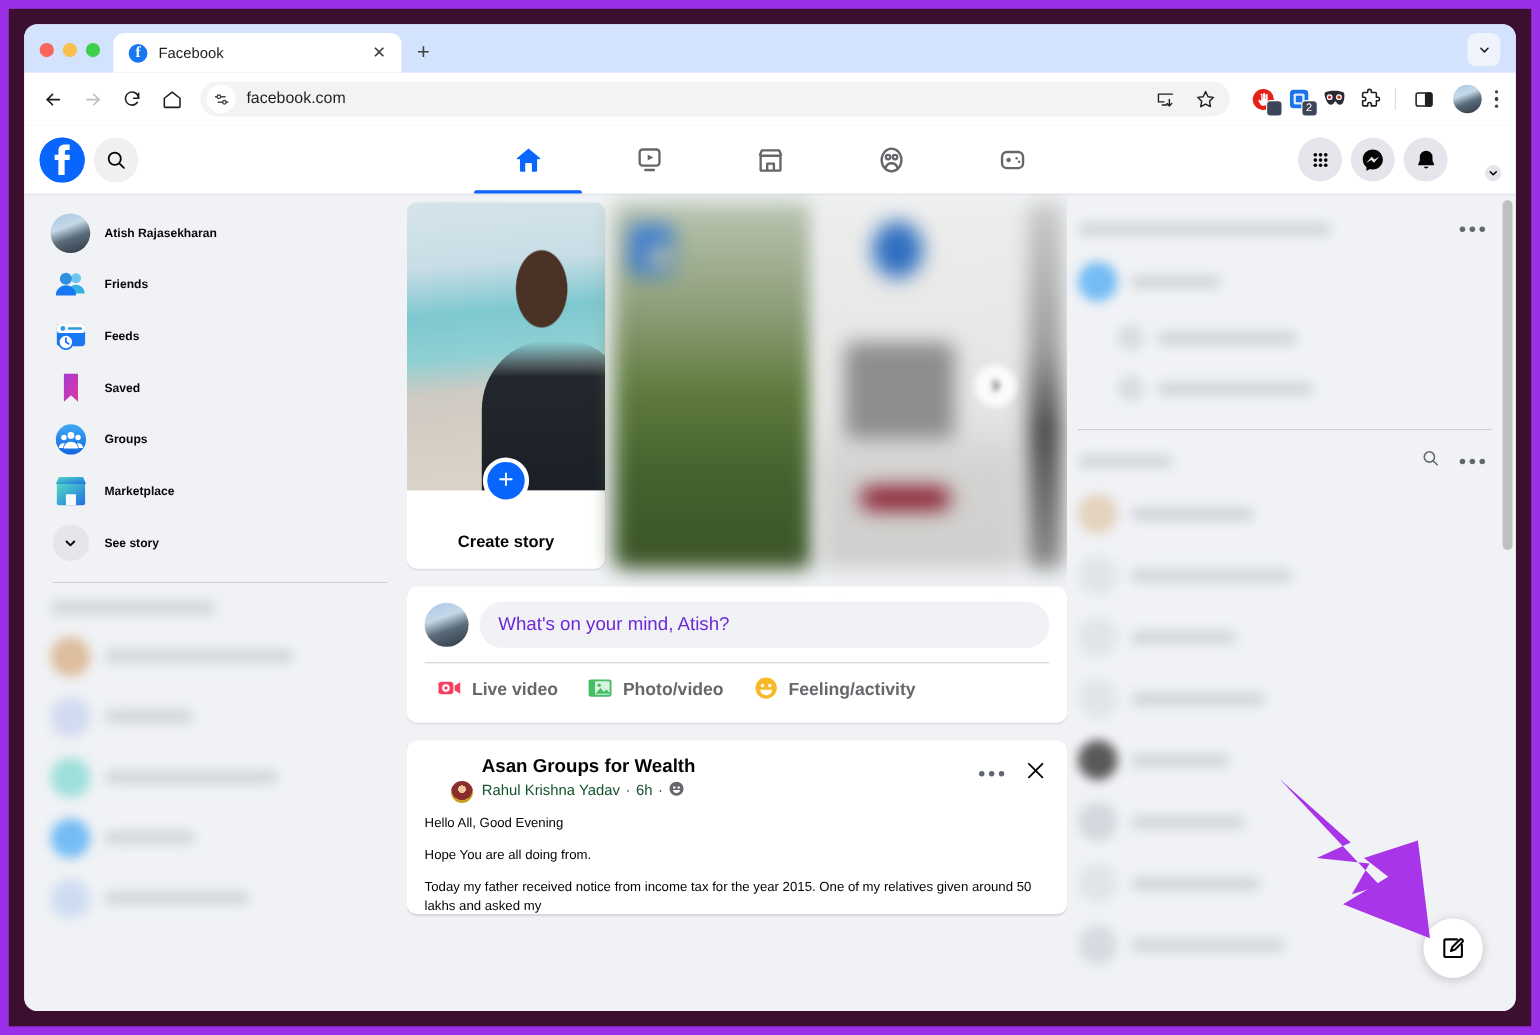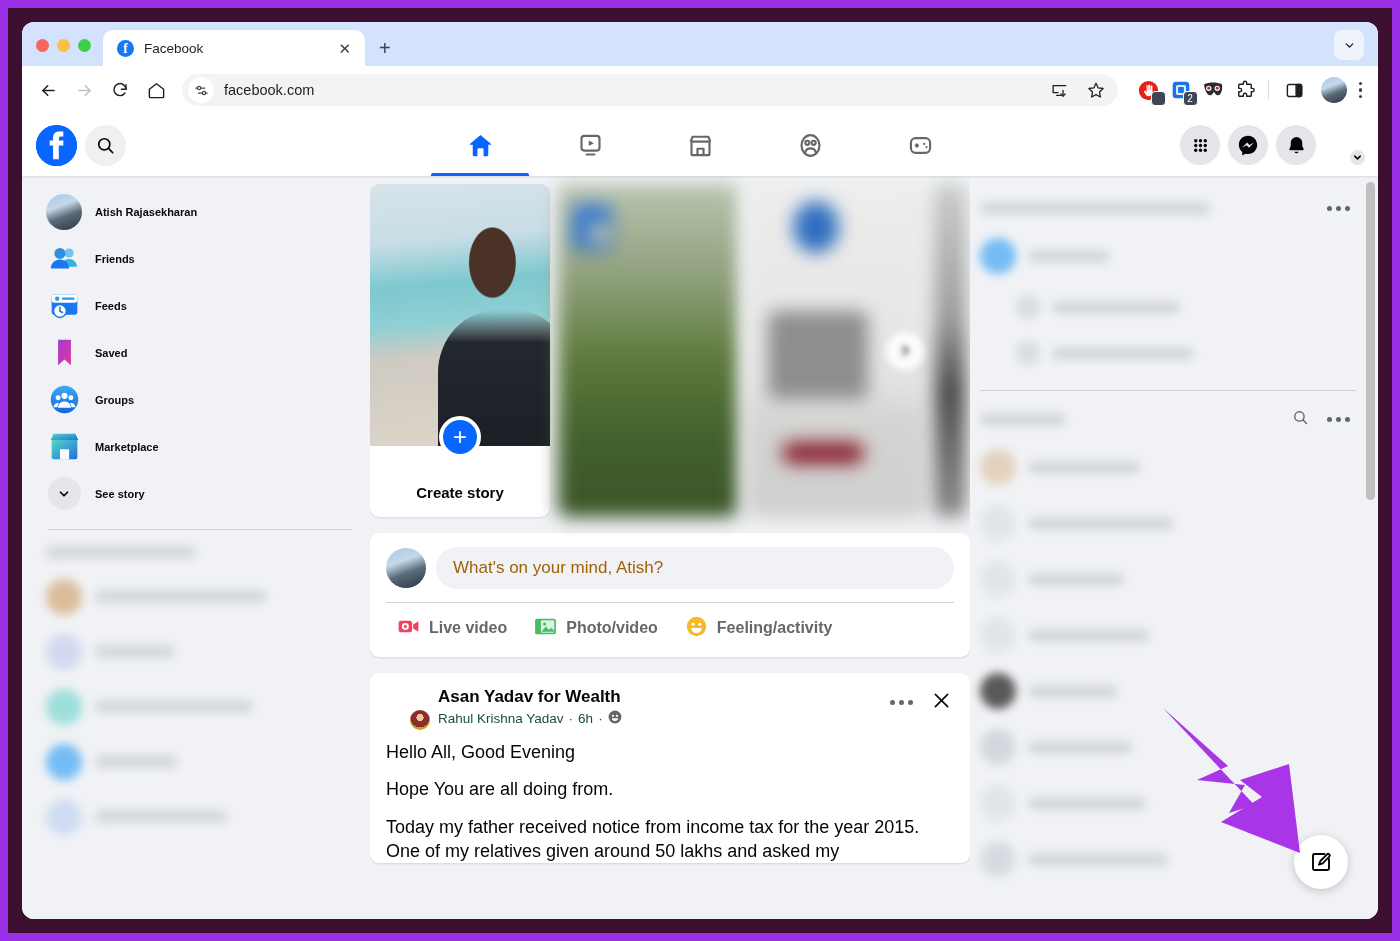--- a/index.html
+++ b/index.html
@@ -227,21 +227,21 @@
   .card {
     background: #fff; border-radius: 9px; box-shadow: 0 1px 2px rgba(0,0,0,0.12);
     margin-bottom: 16px;
   }
   #composer { padding: 14px 16px 8px; }
   .composer-top { display: flex; align-items: center; gap: 10px; }
   #composer-avatar { width: 40px; height: 40px; border-radius: 50%; flex: 0 0 40px; }
   #composer-input {
     flex: 1; height: 42px; border-radius: 21px; background: #f0f2f5;
     display: flex; align-items: center; padding: 16px 17px;
-    font-size: 17px; color: #a16207;
+    font-size: 17px; color: #6d28d9;
   }
   #composer-divider { height: 1px; background: #ced0d4; margin: 13px 0 4px; }
   .composer-actions { display: flex; align-items: center; }
   .comp-action {
     display: flex; align-items: center; gap: 8px; height: 42px;
     padding: 0 10px; border-radius: 8px; margin-right: 6px;
   }
   .comp-action span { font-size: 16px; font-weight: bold; color: #65676b; }
 
   #post { padding: 13px 0 0; }
@@ -259,21 +259,21 @@
     border-radius: 50%; border: 2px solid #fff;
     background: radial-gradient(circle at 50% 38%, #f0c69c 0 22%, #8a2d2d 23% 60%, #c9a227 61% 100%);
   }
   .post-meta { flex: 1; min-width: 0; }
   #post-group-name { font-size: 17px; font-weight: bold; color: #050505; line-height: 1.3; }
   #post-sub { font-size: 13.5px; color: #14532d; display: flex; align-items: center; gap: 5px; margin-top: 2px; }
   .post-head-actions { display: flex; align-items: center; gap: 10px; color: #606770; }
   .hdots { display: flex; gap: 4px; padding: 6px; }
   .hdots i { width: 5px; height: 5px; border-radius: 50%; background: #606770; }
   #post-body { padding: 12px 16px 0; }
-  #post-body p { font-size: 18px; color: #050505; line-height: 1.35; margin-bottom: 13px; }
+  #post-body p { font-size: 12px; color: #050505; line-height: 1.35; margin-bottom: 13px; }
 
   
   #rightbar { flex: 1; padding: 12px 22px 0 10px; overflow: hidden; position: relative; }
   .rb-head { display: flex; align-items: center; justify-content: space-between; height: 40px; }
   .rb-row { display: flex; align-items: center; gap: 12px; height: 56px; }
   #rb-divider { height: 1px; background: #ced0d4; margin: 14px 0 8px; }
 
   
   #fab {
     position: absolute; right: 30px; bottom: 30px; width: 54px; height: 54px;
@@ -703,21 +703,21 @@
           </div>
         </div>
 
         <div class="card" id="post">
           <div class="post-head">
             <span id="post-avatar-wrap">
               <span id="post-group-avatar"></span>
               <span id="post-user-avatar"></span>
             </span>
             <span class="post-meta">
-              <div id="post-group-name">Asan Yadav for Wealth</div>
+              <div id="post-group-name">Asan Groups for Wealth</div>
               <div id="post-sub">
                 <span>Rahul Krishna Yadav</span>
                 <span>·</span>
                 <span>6h</span>
                 <span>·</span>
                 <span>
                   <svg width="14" height="14" viewBox="0 0 24 24">
                           <circle cx="12" cy="12" r="11" fill="#65676b"></circle>
                           <circle cx="8.6" cy="10" r="1.9" fill="#fff"></circle>
                           <circle cx="15.4" cy="10" r="1.9" fill="#fff"></circle>

